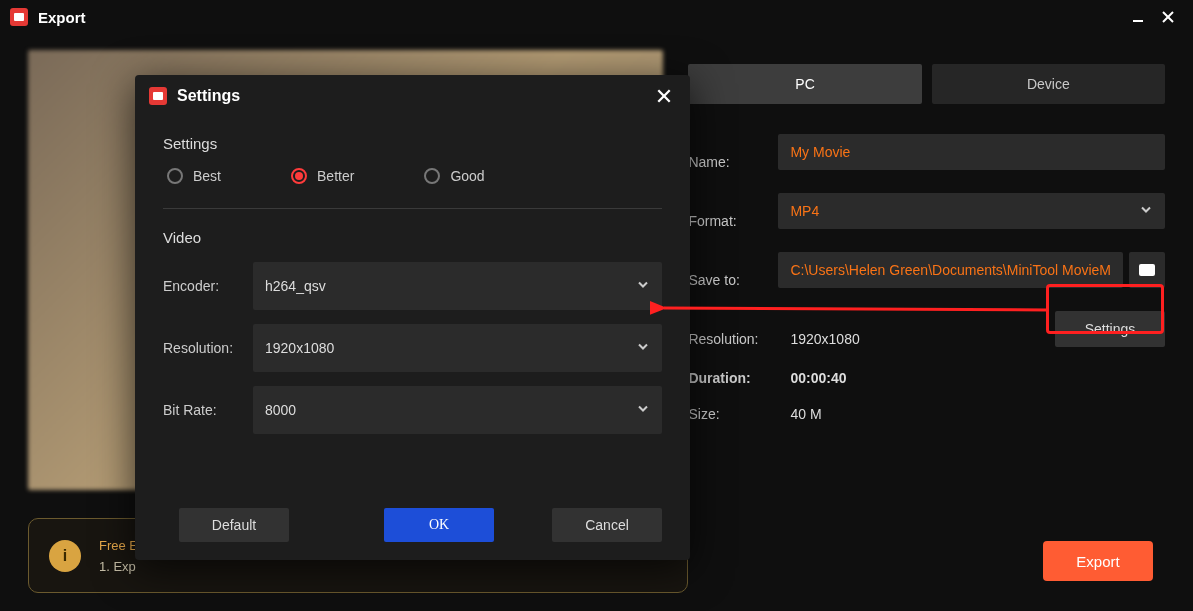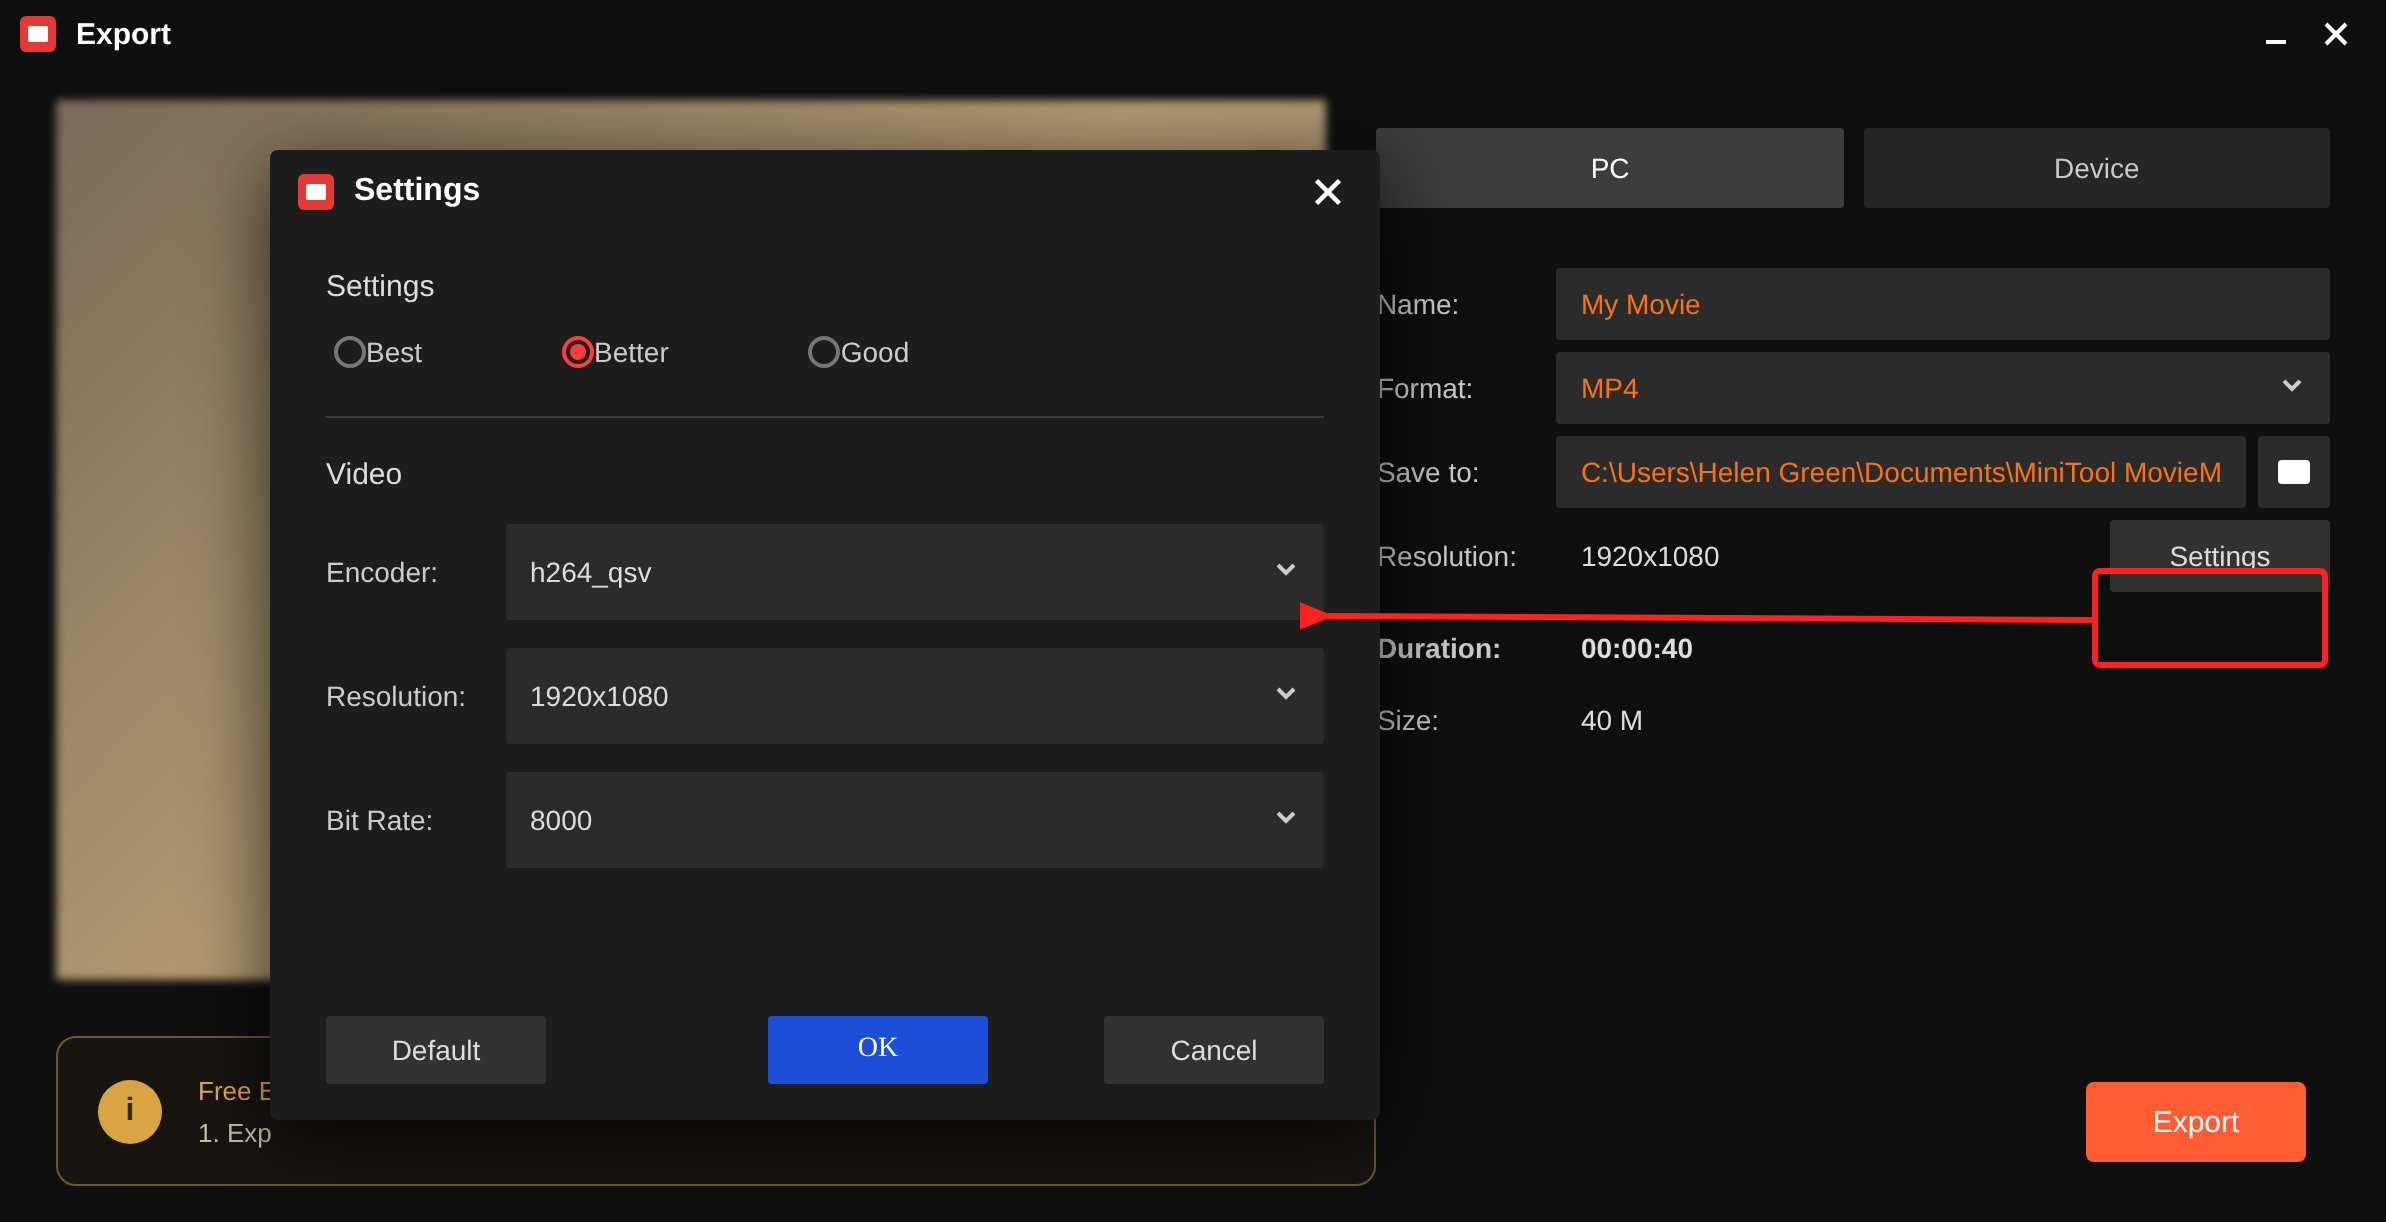--- a/index.html
+++ b/index.html
@@ -15,21 +15,21 @@
 
   
   .content { position: absolute; top: 50px; left: 28px; right: 28px; bottom: 110px; display: flex; gap: 25px; }
   .preview { width: 660px; height: 440px; background: linear-gradient(135deg, #7a6a58, #b39b74, #9c8b6e); border-radius: 2px; filter: blur(2px); }
 
   .right-panel { flex: 1; padding-top: 14px; }
   .tabs { display: flex; gap: 10px; margin-bottom: 30px; }
   .tab { flex: 1; height: 40px; display: flex; align-items: center; justify-content: center; background: #262626; color: #c9c9c9; font-size: 14px; cursor: pointer; border-radius: 2px; }
   .tab.active { background: #3d3d3d; color: #fff; }
 
-  .field-row { display: flex; align-items: center; margin-bottom: 6px; }
+  .field-row { display: flex; align-items: flex-end; margin-bottom: 23px; }
   .field-label { width: 90px; color: #c9c9c9; font-size: 14px; }
   .field-input { flex: 1; height: 36px; background: #2b2b2b; color: #f97316; font-size: 14px; padding: 0 12px; border: none; border-radius: 2px; display: flex; align-items: center; }
   .field-select { position: relative; }
   .field-select .chev { position: absolute; right: 12px; top: 50%; transform: translateY(-50%); color: #ccc; }
   .folder-btn { width: 36px; height: 36px; background: #2b2b2b; margin-left: 6px; display: flex; align-items: center; justify-content: center; border-radius: 2px; cursor: pointer; }
   .folder-icon::before { content: ""; display: block; width: 16px; height: 12px; background: #fff; border-radius: 2px; position: relative; }
 
   .static-row { display: flex; align-items: center; margin-bottom: 18px; }
   .static-row .val { color: #ddd; font-size: 14px; padding-left: 12px; }
 
@@ -47,33 +47,33 @@
   .modal { position: absolute; left: 135px; top: 75px; width: 555px; height: 485px; background: #1d1d1d; border-radius: 4px; box-shadow: 0 8px 40px rgba(0,0,0,0.7); z-index: 50; padding: 0; }
   .modal-header { height: 42px; display: flex; align-items: center; padding: 0 14px; }
   .modal-header .app-icon { width: 18px; height: 18px; background: #e53935; border-radius: 3px; margin-right: 10px; display: flex; align-items: center; justify-content: center; }
   .modal-header .app-icon::after { content: ""; width: 10px; height: 8px; background: #fff; border-radius: 1px; }
   .modal-header .title { color: #fff; font-size: 16px; font-weight: bold; }
   .modal-header .close { margin-left: auto; color: #fff; font-size: 18px; cursor: pointer; width: 24px; height: 24px; display: flex; align-items: center; justify-content: center; }
 
   .modal-body { padding: 18px 28px 0 28px; }
   .section-title { color: #ddd; font-size: 15px; margin-bottom: 16px; }
   .radio-row { display: flex; gap: 70px; margin-bottom: 24px; padding-left: 4px; }
-  .radio-item { display: flex; align-items: center; cursor: pointer; font-size: 14px; color: #ccc; }
+  .radio-item { display: flex; align-items: center; gap: 10px; cursor: pointer; font-size: 14px; color: #ccc; }
   .radio { width: 16px; height: 16px; border: 2px solid #777; border-radius: 50%; display: inline-flex; align-items: center; justify-content: center; }
   .radio.checked { border-color: #ff3b3b; }
   .radio.checked::after { content: ""; width: 8px; height: 8px; background: #ff3b3b; border-radius: 50%; }
 
   .divider { border-top: 1px solid #3a3a3a; margin-bottom: 20px; }
 
   .mfield-row { display: flex; align-items: center; margin-bottom: 14px; }
   .mfield-label { width: 90px; color: #ccc; font-size: 14px; }
   .mfield-select { flex: 1; height: 48px; background: #2b2b2b; color: #ddd; font-size: 14px; padding: 0 12px; border: none; border-radius: 2px; display: flex; align-items: center; position: relative; cursor: pointer; }
   .mfield-select .chev { position: absolute; right: 12px; top: 50%; transform: translateY(-50%); color: #ccc; }
 
-  .modal-footer { position: absolute; left: 0; right: 0; bottom: 18px; padding: 0 28px; display: flex; gap: 14px; }
+  .modal-footer { position: absolute; left: 16px; right: 0; bottom: 18px; padding: 0 28px; display: flex; gap: 14px; }
   .mbtn { width: 110px; height: 34px; display: flex; align-items: center; justify-content: center; font-size: 14px; border-radius: 2px; cursor: pointer; }
   .mbtn.default { background: #323232; color: #ddd; }
   .mbtn.ok { background: #1d4ed8; color: #fff; margin-left: auto; font-family: Liberation Serif, serif; }
   .mbtn.cancel { background: #323232; color: #ddd; margin-left: 44px; }
 
   .chev svg { width: 14px; height: 14px; }
 
   
   .anno { position: absolute; z-index: 100; pointer-events: none; }
   .anno-box { position: absolute; left: 1046px; top: 284px; width: 118px; height: 50px; border: 3px solid #ff2020; border-radius: 4px; }

